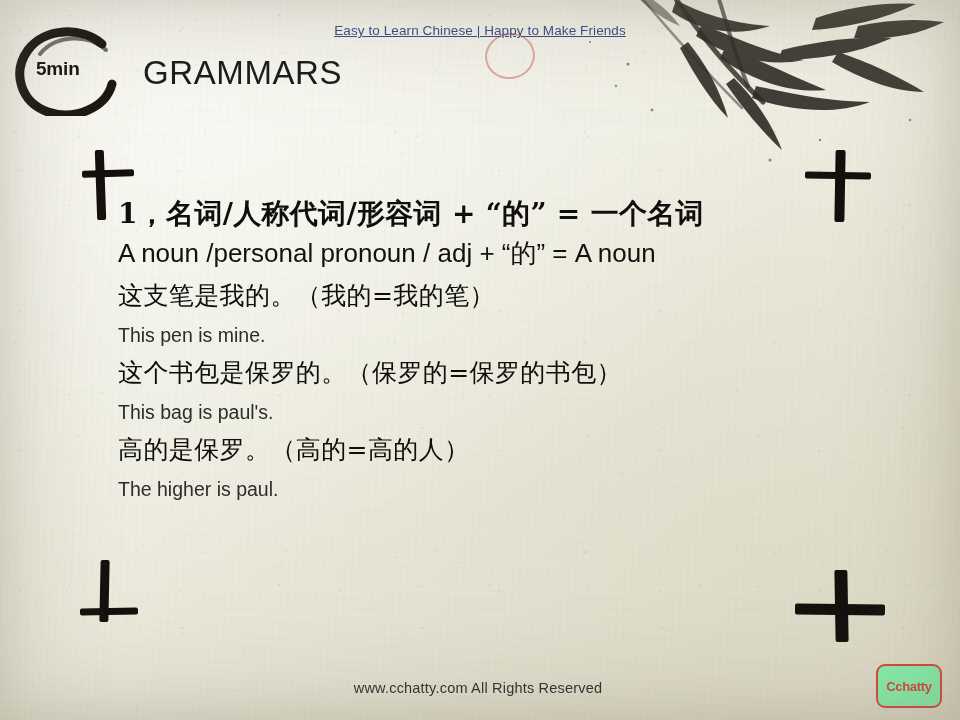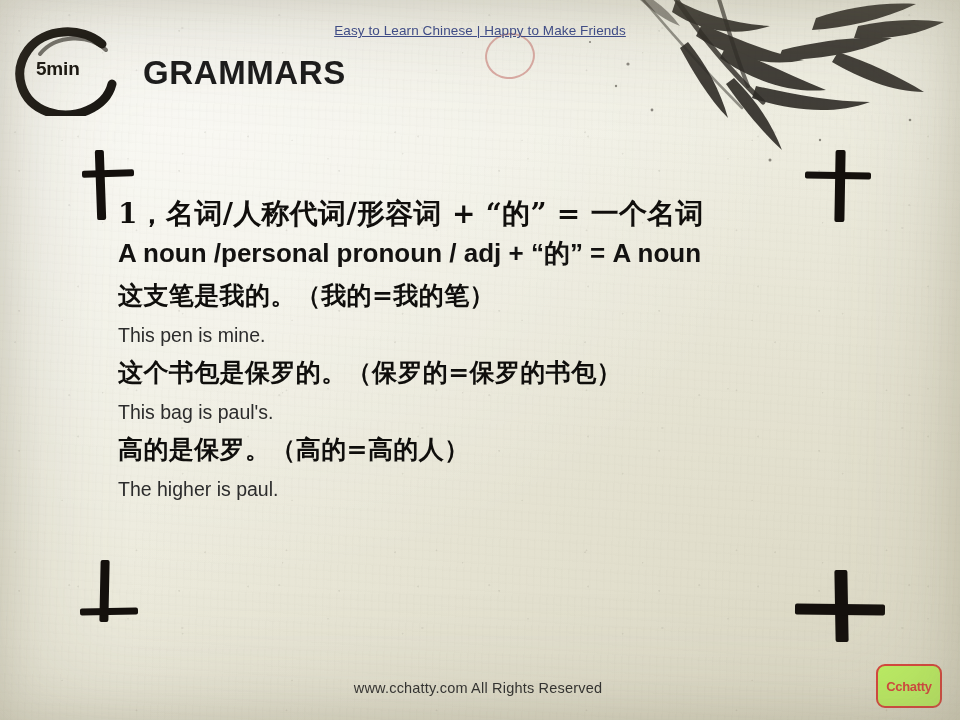--- a/index.html
+++ b/index.html
@@ -137,41 +137,41 @@
     color: #3b4a8c;
     letter-spacing: 0.1px;
   }
   .slide-title {
     position: absolute;
     left: 143px;
     top: 54px;
     font-size: 33px;
     letter-spacing: 0.6px;
     color: #1b1b1b;
-    font-weight: 700;
+    font-weight: 400;
   }
 
   
   .content {
     position: absolute;
     left: 118px;
     top: 196px;
     width: 730px;
   }
   .cn-head {
     font-family: "DejaVu Serif", "Liberation Serif", serif;
     font-weight: bold;
     font-size: 28px;
     line-height: 1.28;
     color: #100e0c;
     letter-spacing: 0.3px;
   }
   .en-head {
     font-size: 26px;
-    font-weight: bold;
+    font-weight: normal;
     line-height: 1.32;
     color: #131211;
     margin-top: 4px;
     max-width: 680px;
   }
   .en-head .cjk {
     font-family: "DejaVu Serif", "Liberation Serif", serif;
   }
   .explain {
     font-size: 19.5px;
@@ -180,21 +180,21 @@
     margin-top: 10px;
     max-width: 712px;
   }
   .explain .cjk {
     font-family: "DejaVu Serif", "Liberation Serif", serif;
     font-weight: bold;
     font-size: 20px;
   }
   .ex-cn {
     font-family: "DejaVu Serif", "Liberation Serif", serif;
-    font-weight: bold;
+    font-weight: normal;
     font-size: 25px;
     color: #0f0e0c;
     margin-top: 9px;
     letter-spacing: 0.4px;
   }
   .ex-en {
     font-size: 19.5px;
     color: #2c2c2c;
     margin-top: 12px;
   }
@@ -211,21 +211,21 @@
     letter-spacing: 0.2px;
   }
   .logo {
     position: absolute;
     right: 18px;
     bottom: 12px;
     width: 62px;
     height: 40px;
     border: 2px solid #d9443c;
     border-radius: 9px;
-    background: #bef264;
+    background: #86efac;
     display: flex;
     align-items: center;
     justify-content: center;
     font-size: 13px;
     font-weight: bold;
     color: #d9443c;
     letter-spacing: -0.3px;
   }
 </style>
 </head>

